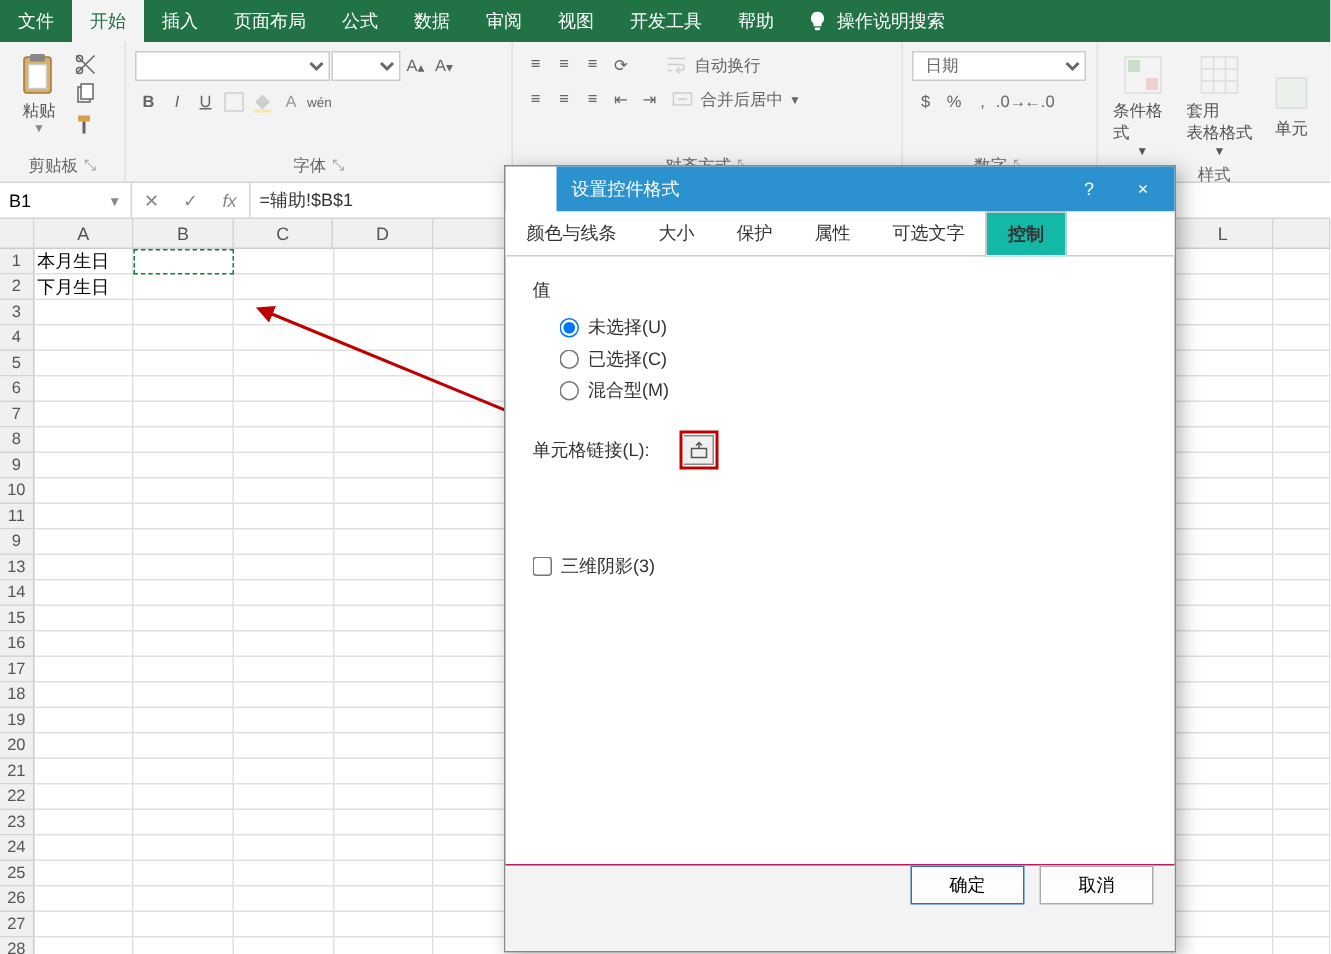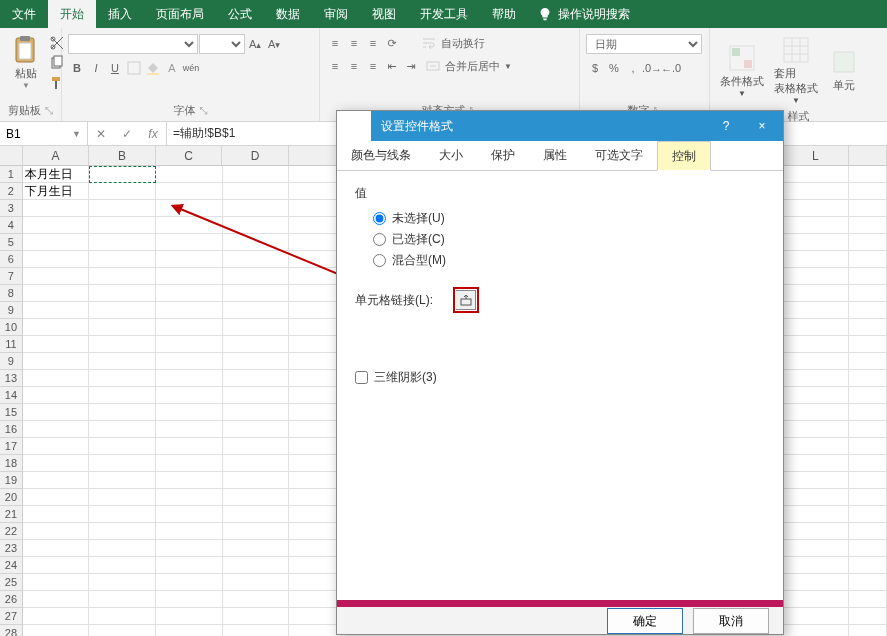--- a/index.html
+++ b/index.html
@@ -47,31 +47,31 @@
 .cell { width: 70px; border-right: 1px solid #e0e0e0; border-bottom: 1px solid #e0e0e0; font-size: 12px; padding: 0 2px; line-height: 17px; overflow: hidden; white-space: nowrap; }
 .marq { border: 1px dashed #107c41; }
 
 
 .dialog { position: absolute; left: 336px; top: 110px; width: 448px; height: 525px; background: #fff; border: 1px solid #888; box-shadow: 3px 3px 12px rgba(0,0,0,0.3); display: flex; flex-direction: column; }
 .dlg-title { background: #2b92cf; color: #fff; height: 30px; display: flex; align-items: center; justify-content: space-between; padding: 0 4px 0 10px; font-size: 12px; margin-left: 34px; }
 .dlg-title-btns { display: flex; gap: 2px; }
 .dlg-tbtn { width: 34px; height: 26px; display: flex; align-items: center; justify-content: center; cursor: pointer; }
 .dlg-tabs { display: flex; height: 30px; border-bottom: 1px solid #ccc; font-size: 12px; background: #fff; }
 .dlg-tab { padding: 6px 14px; cursor: pointer; color: #333; }
-.dlg-tab.active { border: 1px solid #ccc; border-bottom: 1px solid #fff; margin-bottom: -1px; background: #fef9c3; }
+.dlg-tab.active { border: 1px solid #ccc; border-bottom: 1px solid #fff; margin-bottom: -1px; background: #14b8a6; font-weight: bold; }
 .dlg-body { flex: 1; padding: 14px 18px; font-size: 12px; color: #333; }
 .dlg-section-title { margin-bottom: 8px; }
 .radio-row { display: flex; align-items: center; gap: 6px; margin: 4px 0 4px 18px; }
 .radio-row input { margin: 0; }
 .field-row { display: flex; align-items: center; gap: 20px; margin-top: 18px; }
 .field-row .ref-wrap { border: 2px solid #c00000; padding: 1px; display: flex; align-items: center; }
 .field-row input[type="text"] { width: 144px; height: 20px; font-size: 12px; border: 1px solid #888; padding: 0 4px; }
 .ref-btn { width: 20px; height: 20px; border: 1px solid #888; border-left: none; background: #f0f0f0; display: flex; align-items: center; justify-content: center; cursor: pointer; }
 .cb-row { display: flex; align-items: center; gap: 6px; margin-top: 56px; }
-.dlg-footer { height: 34px; border-top: 7px solid #be185d; display: flex; align-items: flex-end; justify-content: flex-end; gap: 10px; padding: 0 14px; background: #f3f3f3; }
+.dlg-footer { height: 58px; border-top: 1px solid #be185d; display: flex; align-items: flex-start; justify-content: flex-end; gap: 10px; padding: 0 14px; background: #f3f3f3; }
 .dlg-btn { width: 76px; height: 26px; border: 1px solid #aaa; background: #fdfdfd; font-size: 12px; cursor: pointer; }
 .dlg-btn.primary { border: 1px solid #2b72b9; }
 
 
 .arrow-svg { position: absolute; left: 170px; top: 202px; width: 270px; height: 120px; pointer-events: none; }
 
 </style>
 </head>
 <body>
 
@@ -89,21 +89,21 @@
   <div class="tell-me">
     <svg class="bulb" viewBox="0 0 16 16">
         <path fill="#fff" d="M8 1a5 5 0 00-3 9v2h6v-2a5 5 0 00-3-9zM6 13h4v1a1 1 0 01-1 1H7a1 1 0 01-1-1v-1z"></path>
       </svg>
     <span>操作说明搜索</span>
   </div>
 </div>
 
 <div class="ribbon-body">
 
-  <div class="rb-group" style="width:62px">
+  <div class="rb-group" style="width:84px">
     <div class="rb-content" style="flex-direction:row; align-items:flex-start;">
       <div class="rb-btn">
         <svg class="rb-icon-lg" viewBox="0 0 32 32">
             <rect x="6" y="4" width="18" height="24" rx="2" fill="#d9b06a" stroke="#a07a3a"></rect>
             <rect x="10" y="2" width="10" height="5" rx="1" fill="#888"></rect>
             <rect x="9" y="9" width="12" height="16" fill="#fff" stroke="#ccc"></rect>
           </svg>
         <span>粘贴</span>
         <span style="font-size:8px;color:#888">▼</span>
       </div>

